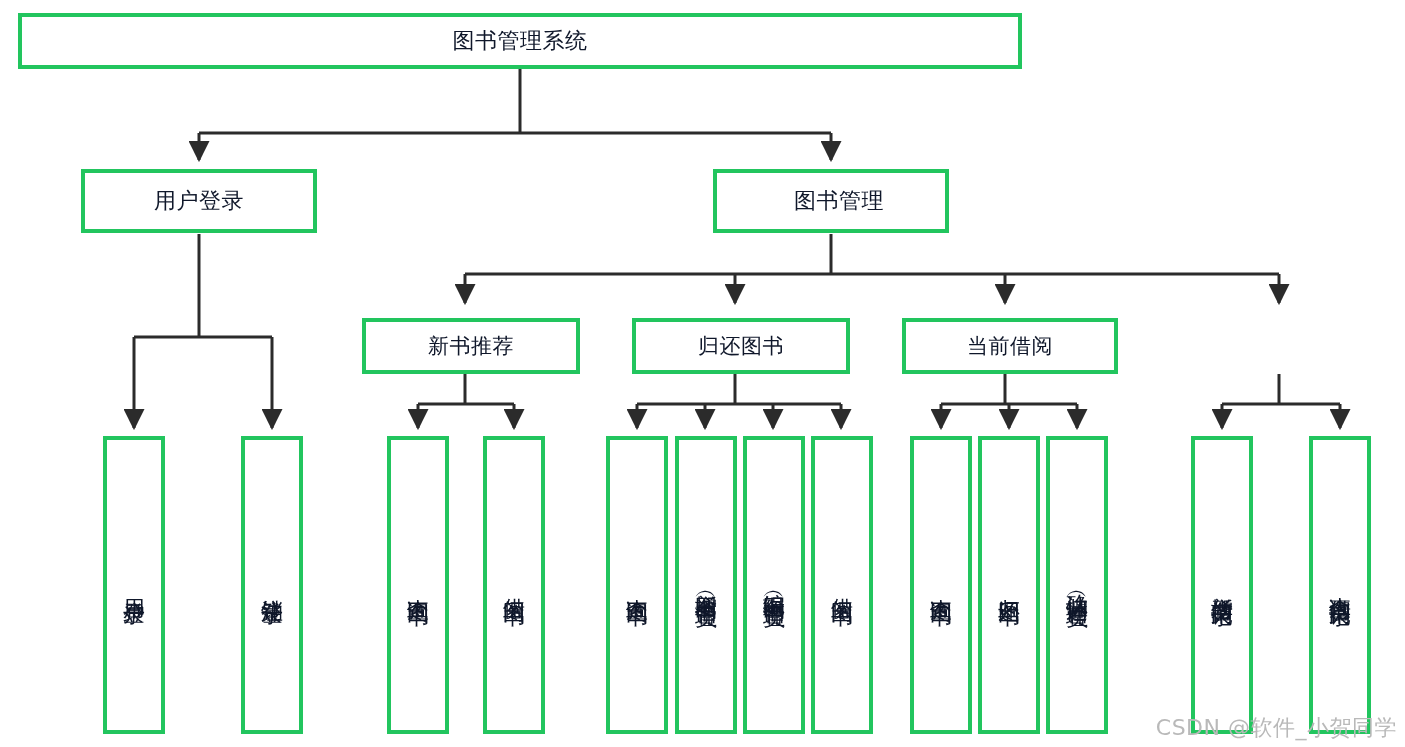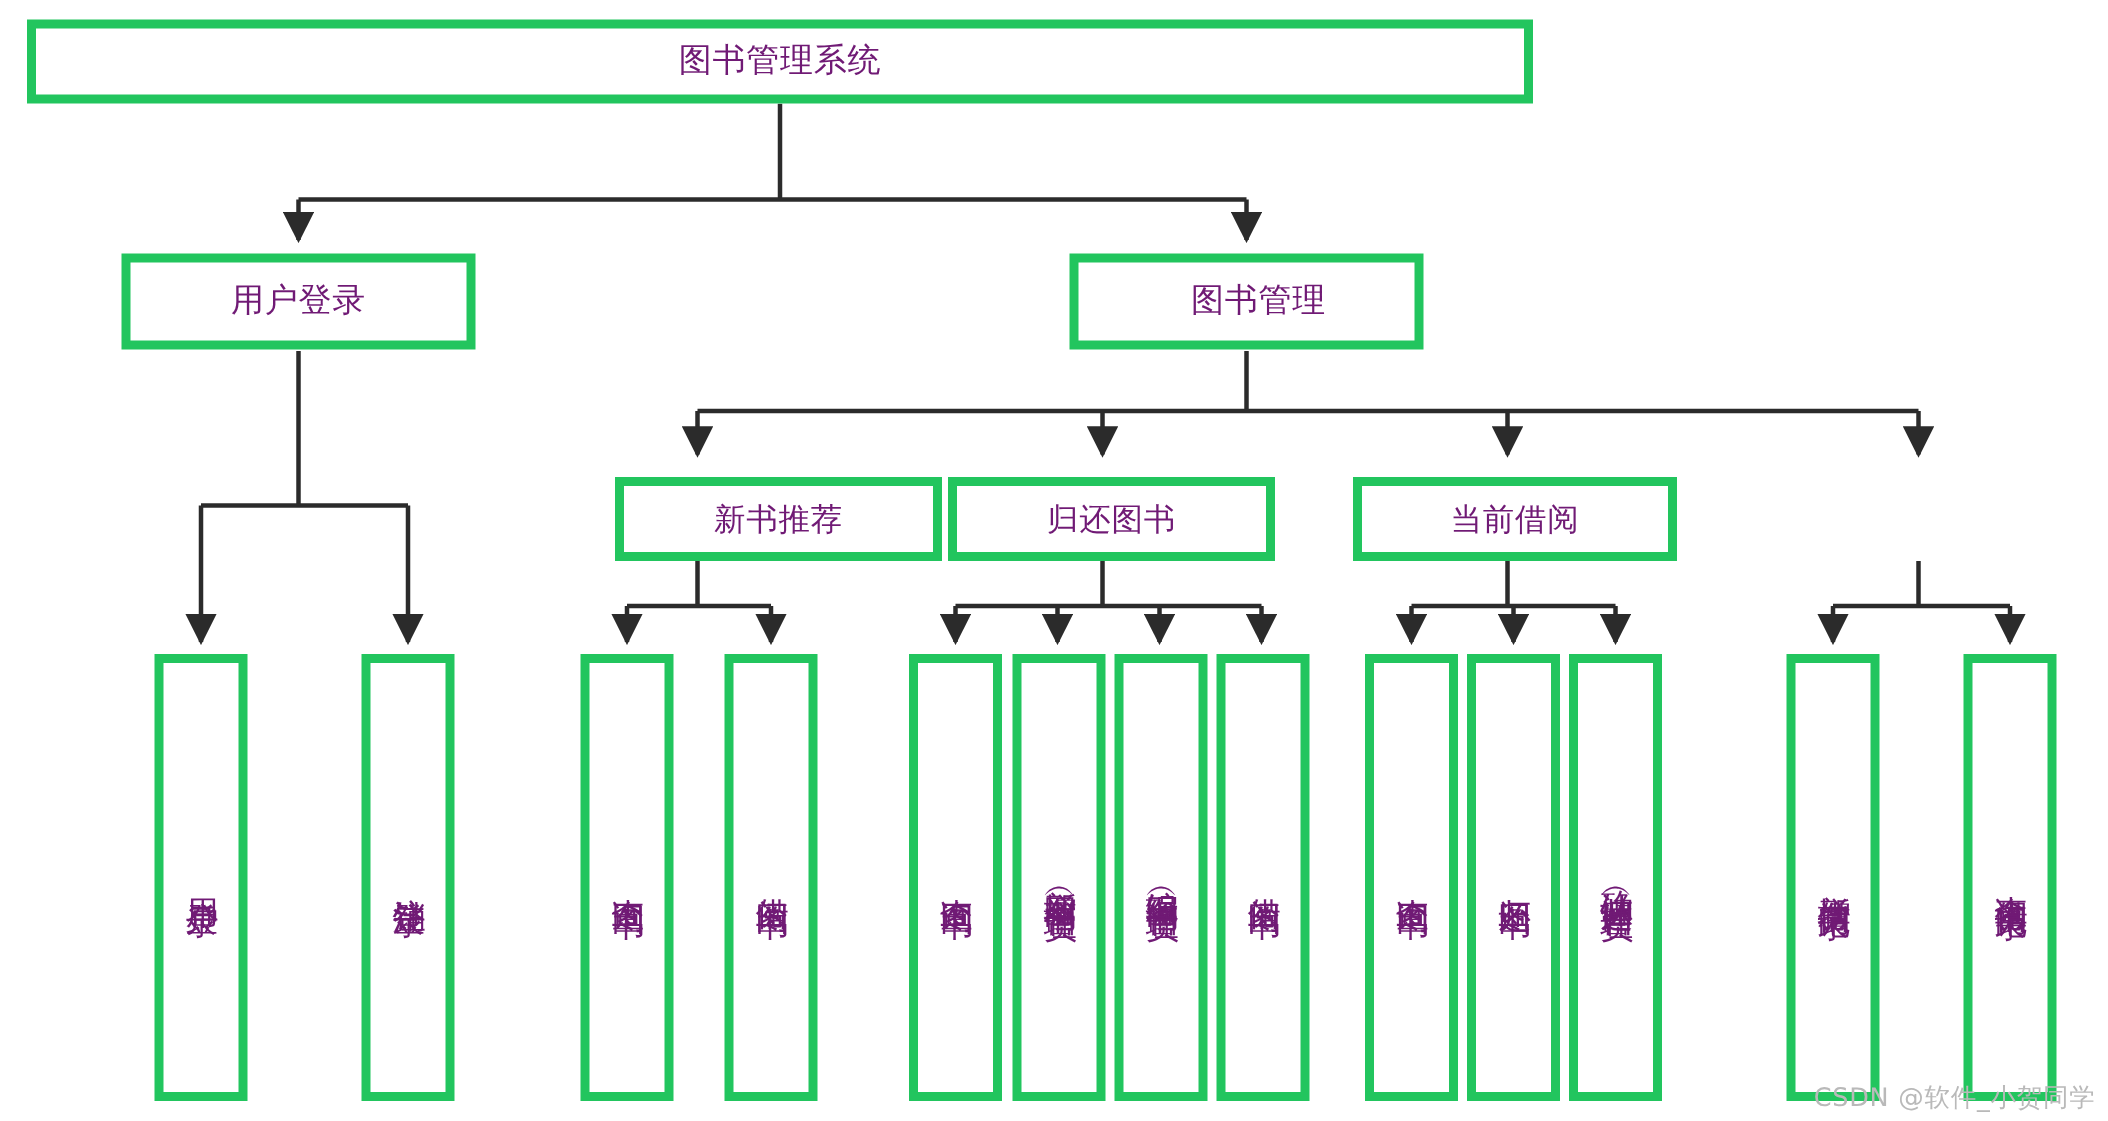--- a/index.html
+++ b/index.html
@@ -23,25 +23,25 @@
     left: 0;
     top: 0;
     width: 1405px;
     height: 747px;
     pointer-events: none;
   }
   .node {
     position: absolute;
     box-sizing: border-box;
     background: #ffffff;
-    border: 6px solid #22c55e;
+    border: 4px solid #22c55e;
     display: flex;
     align-items: center;
     justify-content: center;
-    color: #701a75;
+    color: #0f172a;
   }
   .node .node-label {
     display: block;
     text-align: center;
     line-height: 1.18;
     letter-spacing: 0.5px;
   }
   .node-root .node-label {
     font-size: 22px;
   }
@@ -62,21 +62,21 @@
     font-size: 22px;
     line-height: 1.08;
     letter-spacing: 2px;
     white-space: nowrap;
     max-height: 100%;
   }
   #watermark {
     position: absolute;
     right: 8px;
     bottom: 4px;
-    font-size: 17px;
+    font-size: 22px;
     color: #b9b9b9;
     white-space: nowrap;
     letter-spacing: 0.5px;
   }
 </style>
 </head>
 <body>
 
 <div id="diagram-root">
 
@@ -134,21 +134,21 @@
     <span class="node-label">图书管理系统</span>
   </div>
 
   <div class="node node-l2" style="left:81px; top:169px; width:236px; height:64px;">
     <span class="node-label">用户登录</span>
   </div>
   <div class="node node-l2" style="left:713px; top:169px; width:236px; height:64px;padding-left:16px;">
     <span class="node-label">图书管理</span>
   </div>
 
-  <div class="node node-l3" style="left:362px; top:318px; width:218px; height:56px;margin-left:48px;">
+  <div class="node node-l3" style="left:362px; top:318px; width:218px; height:56px;">
     <span class="node-label">新书推荐</span>
   </div>
   <div class="node node-l3" style="left:632px; top:318px; width:218px; height:56px;">
     <span class="node-label">归还图书</span>
   </div>
   <div class="node node-l3" style="left:902px; top:318px; width:216px; height:56px;">
     <span class="node-label">当前借阅</span>
   </div>
 
   <div class="node node-leaf" style="left:103px; top:436px; width:62px; height:298px;">

